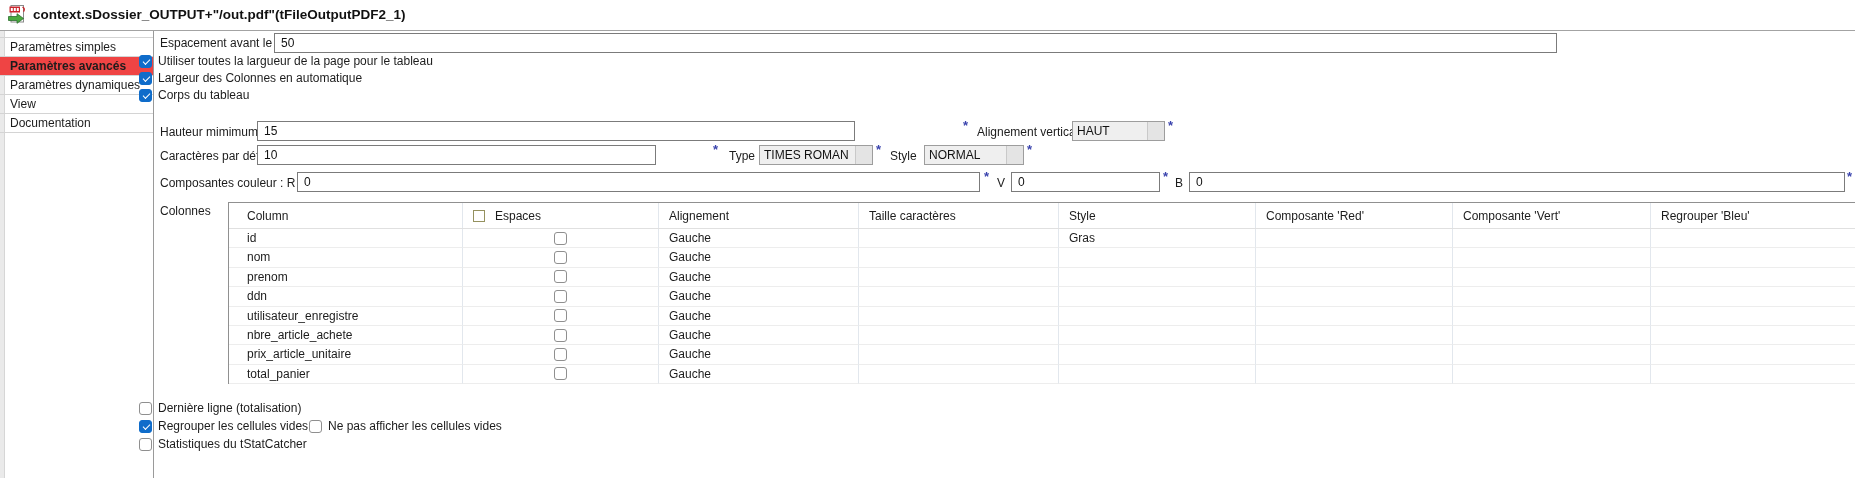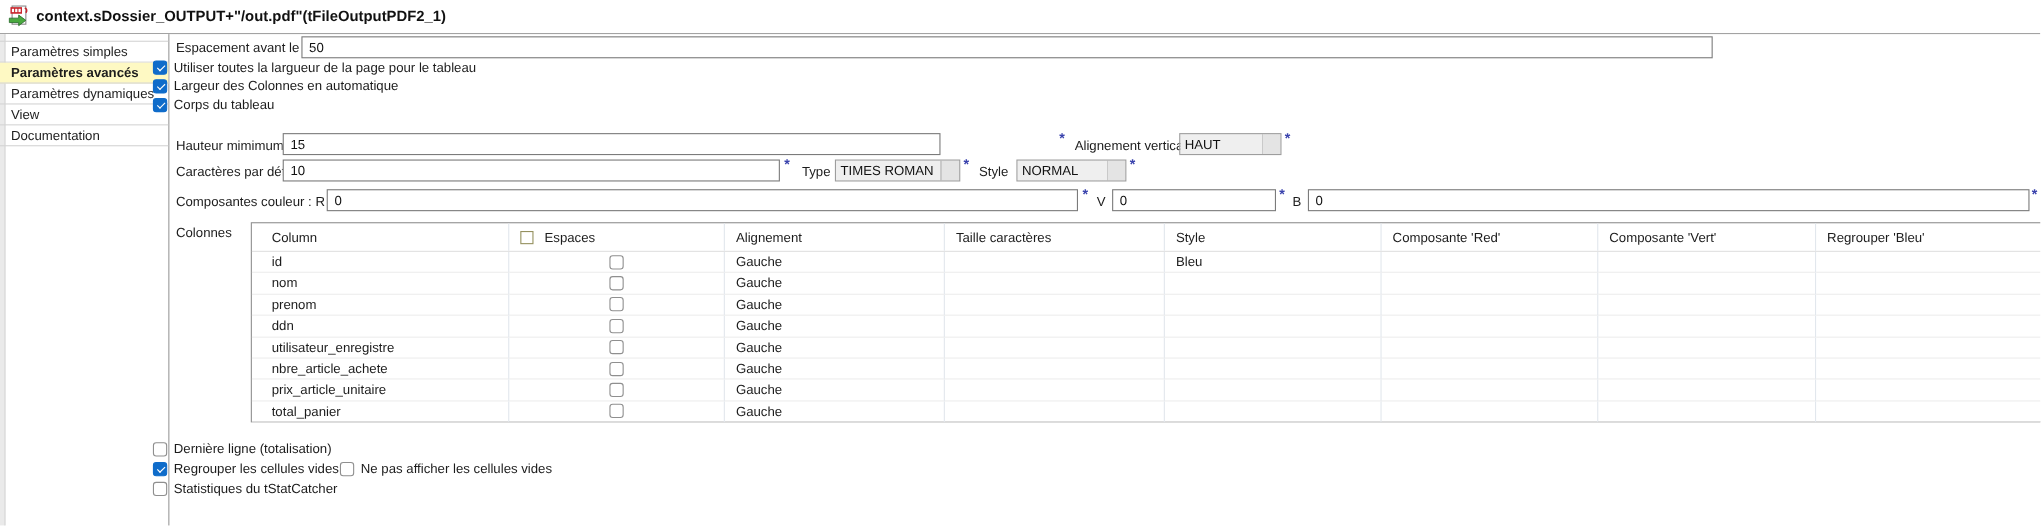--- a/index.html
+++ b/index.html
@@ -7,21 +7,21 @@
          font-family:"Liberation Sans",sans-serif;color:#1c1c1c;overflow:hidden;}
   
   #hdr{position:absolute;left:0;top:0;width:1855px;height:30px;border-bottom:1px solid #a3a3a3;background:#fff;}
   #hdr .ttl{position:absolute;left:33px;top:7px;font-size:13.5px;font-weight:700;white-space:nowrap;color:#111;}
   #hdr .ic{position:absolute;left:6px;top:4px;width:22px;height:22px;}
   
   #sb{position:absolute;left:0;top:31px;width:154px;height:447px;background:#fff;border-right:1px solid #9a9a9a;box-sizing:border-box;}
   #sb .lstrip{position:absolute;left:0;top:0;width:4px;height:447px;background:#eaeaea;border-right:1px solid #d6d6d6;}
   #sidebar-items{position:absolute;left:0;top:6px;width:153px;border-top:1px solid #d4d4d4;}
   .sb-item{height:18px;line-height:18px;padding-left:10px;font-size:12px;border-bottom:1px solid #d4d4d4;white-space:nowrap;cursor:default;}
-  .sb-item.selected{background:#fef9c3;font-weight:700;}
+  .sb-item.selected{background:#ef4444;font-weight:700;}
   
   .lbl{position:absolute;font-size:12px;white-space:nowrap;color:#1c1c1c;}
   .inp{position:absolute;height:20px;box-sizing:border-box;border:1px solid #7b7b7b;background:#fff;
        font-family:"Liberation Sans",sans-serif;font-size:12px;color:#111;padding:0 4px 0 6px;outline:none;}
   .dd{position:absolute;height:20px;box-sizing:border-box;border:1px solid #9d9d9d;font-size:12px;color:#111;
       line-height:18px;padding-left:4px;white-space:nowrap;
       background:linear-gradient(to right,#efefef calc(100% - 17px),#c9c9c9 calc(100% - 17px),#c9c9c9 calc(100% - 16px),#e4e4e4 calc(100% - 16px));}
   .ast{position:absolute;font-size:13px;font-weight:700;color:#3a43ad;}
   .cb{width:13px;height:13px;box-sizing:border-box;border:1px solid #8f8f8f;border-radius:3px;background:#fff;position:relative;flex:none;}
   .cb.checked{background:#0f6cca;border-color:#0f6cca;}
@@ -90,21 +90,21 @@
   <div class="lbl" style="left:160px;top:125px">Hauteur mimimum</div>
   <input class="inp" style="left: 257px; top: 121px; width: 598px;" value="15">
   <div class="ast" style="left:963px;top:118px">*</div>
   <div class="lbl" style="left:977px;top:125px">Alignement vertical</div>
   <div class="dd" style="left:1072px;top:121px;width:93px">
     <span>HAUT</span>
   </div>
   <div class="ast" style="left:1168px;top:118px">*</div>
 
   <div class="lbl" style="left:160px;top:149px">Caractères par défaut</div>
-  <input class="inp" style="left: 257px; top: 145px; width: 452px;" value="10">
+  <input class="inp" style="left: 257px; top: 145px; width: 399px;" value="10">
   <div class="ast" style="left:713px;top:142px">*</div>
   <div class="lbl" style="left:729px;top:149px">Type</div>
   <div class="dd" style="left:759px;top:145px;width:114px">
     <span>TIMES ROMAN</span>
   </div>
   <div class="ast" style="left:876px;top:142px">*</div>
   <div class="lbl" style="left:890px;top:149px">Style</div>
   <div class="dd" style="left:924px;top:145px;width:100px">
     <span>NORMAL</span>
   </div>
@@ -136,21 +136,21 @@
       <div class="thc">Regrouper 'Bleu'</div>
     </div>
     <div id="tbl-body">
         <div class="trow">
           <div class="tcell c0">id</div>
           <div class="tcell c1 center">
             <div class="cb"></div>
           </div>
           <div class="tcell c2">Gauche</div>
           <div class="tcell c3"></div>
-          <div class="tcell c4">Bleu</div>
+          <div class="tcell c4">Gras</div>
           <div class="tcell c5"></div>
           <div class="tcell c6"></div>
           <div class="tcell c7"></div>
         </div>
         <div class="trow">
           <div class="tcell c0">nom</div>
           <div class="tcell c1 center">
             <div class="cb"></div>
           </div>
           <div class="tcell c2">Gauche</div>

